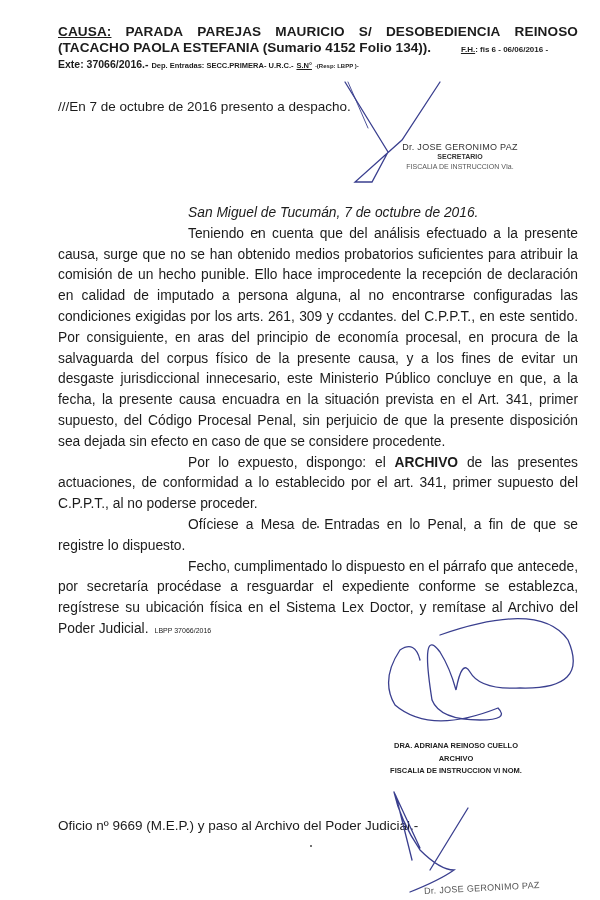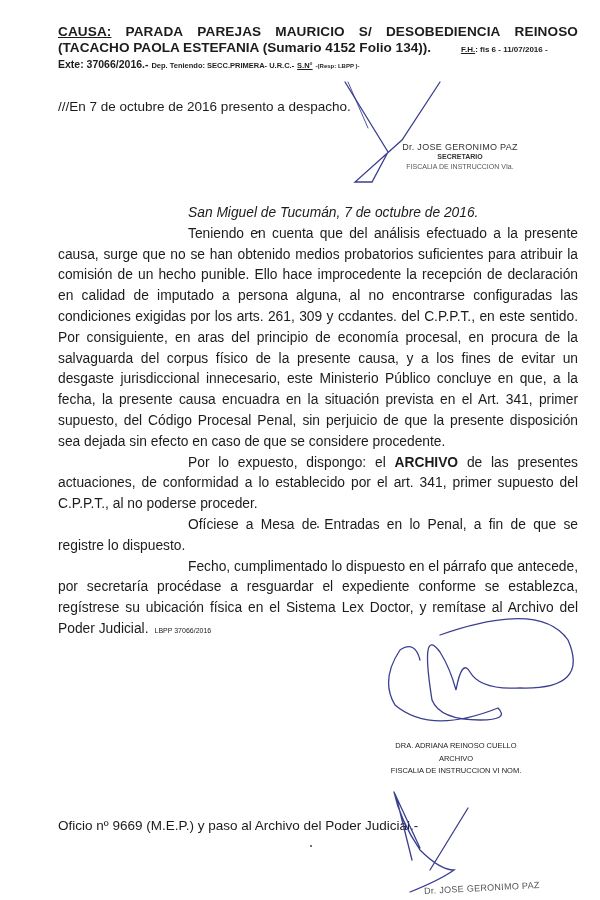--- a/index.html
+++ b/index.html
@@ -23,21 +23,21 @@
     .stamp .role { font-weight: bold; font-size: 7px; }
     .stamp .org { font-size: 7px; color: #555; }
 
     .body-text { position: absolute; left: 58px; top: 203px; width: 520px; font-size: 13.8px; line-height: 20.8px; }
     .body-text p { margin: 0; text-align: justify; text-align-last: left; }
     .body-text .date { text-align: left; font-style: italic; padding-left: 130px; }
     .body-text .indent { text-indent: 130px; }
     .body-text .lbpp { font-size: 7px; margin-left: 6px; }
     .body-text b { font-weight: bold; }
 
-    .fiscal-stamp { position: absolute; left: 366px; top: 740px; width: 180px; text-align: center; font-size: 7.5px; font-weight: normal; line-height: 12.5px; color: #222; }
+    .fiscal-stamp { position: absolute; left: 366px; top: 740px; width: 180px; text-align: center; font-size: 7.5px; font-weight: bold; line-height: 12.5px; color: #222; }
 
     .oficio { position: absolute; left: 58px; top: 818px; font-size: 13.5px; }
 
     .paz-stamp { position: absolute; left: 424px; top: 883px; font-size: 9px; color: #555; transform: rotate(-3deg); letter-spacing: 0.3px; }
 
     svg.sig { position: absolute; left: 0; top: 0; width: 600px; height: 900px; pointer-events: none; }
   </style>
 </head>
 <body>
 
@@ -48,25 +48,25 @@
       <span class="causa-label">CAUSA:</span>
       <span>PARADA</span>
       <span>PAREJAS</span>
       <span>MAURICIO</span>
       <span>S/</span>
       <span>DESOBEDIENCIA</span>
       <span>REINOSO</span>
     </div>
     <div class="h-line2">
       <span>(TACACHO PAOLA ESTEFANIA (Sumario 4152 Folio 134)).</span>
-      <span class="small"><u>F.H.</u><span>: fis 6 -  11/07/2016 -</span></span>
+      <span class="small"><u>F.H.</u><span>: fis 6 -  06/06/2016 -</span></span>
     </div>
     <div class="h-line3">
       <span>Exte: 37066/2016.-</span>
-      <span class="small">Dep. Teniendo: SECC.PRIMERA- U.R.C.-</span>
+      <span class="small">Dep. Entradas: SECC.PRIMERA- U.R.C.-</span>
       <span class="small"><u>S.N°</u></span>
       <span class="tiny">-(Resp: LBPP )-</span>
     </div>
   </div>
 
   <div class="presento">///En 7 de octubre de 2016 presento a despacho.</div>
 
   <div class="stamp" style="left:385px; top:142px; width:150px;">
     <div class="name">Dr. JOSE GERONIMO PAZ</div>
     <div class="role">SECRETARIO</div>

